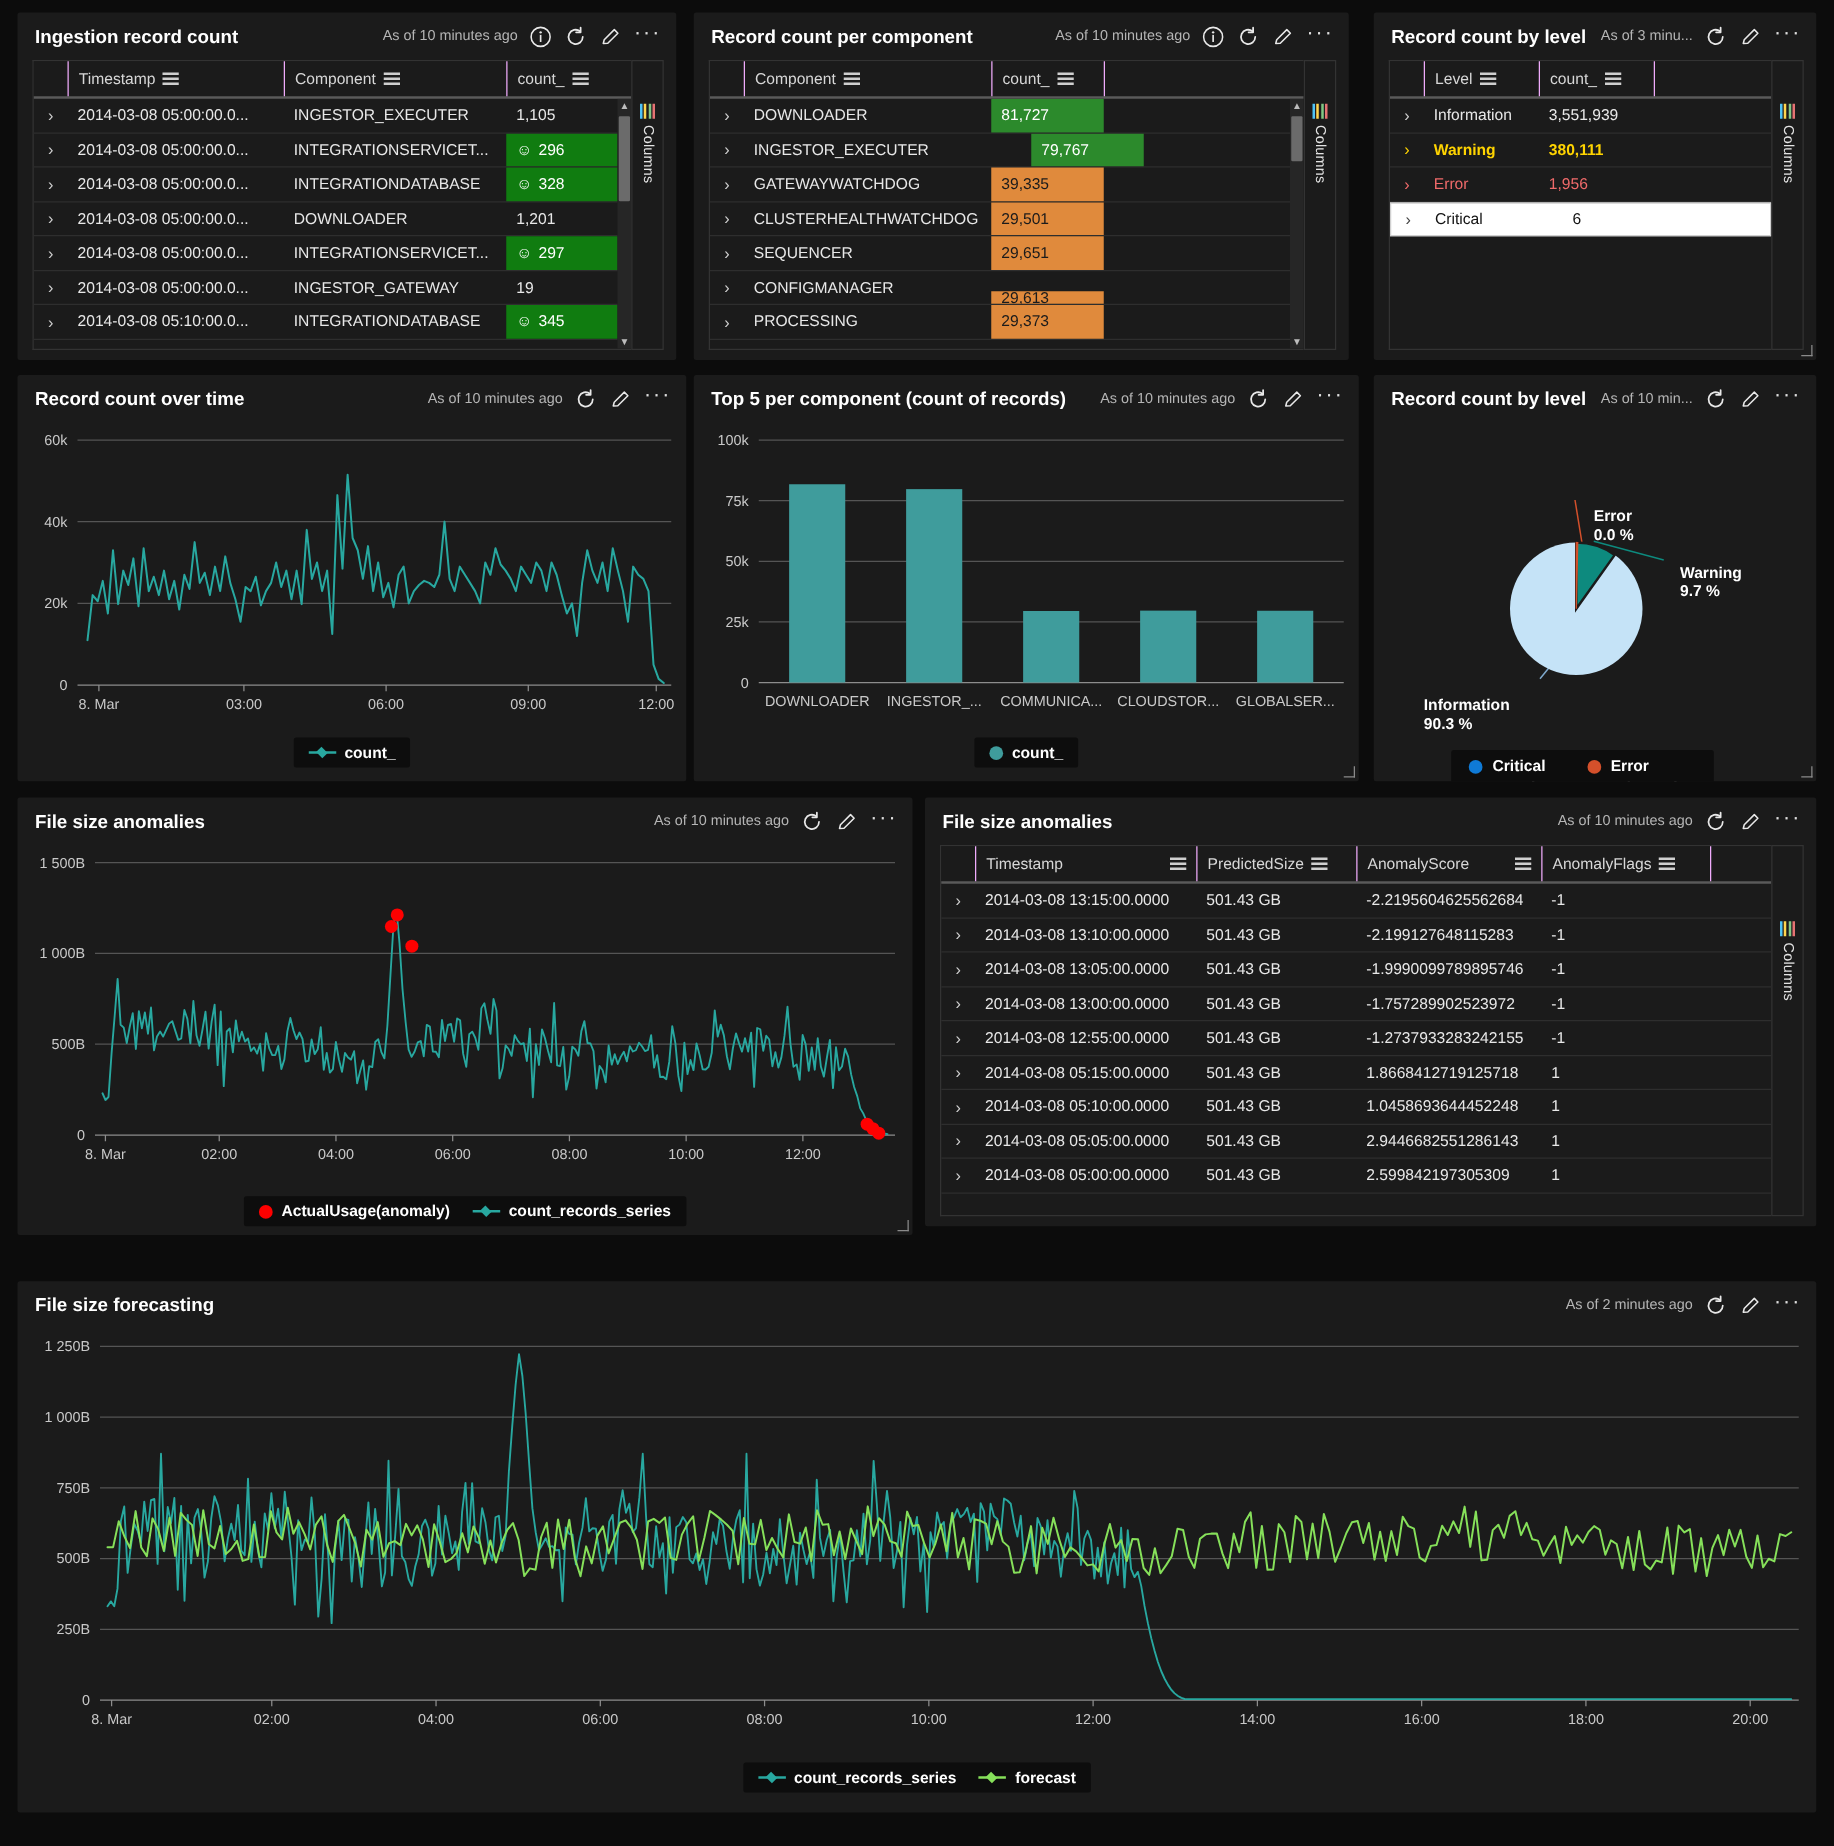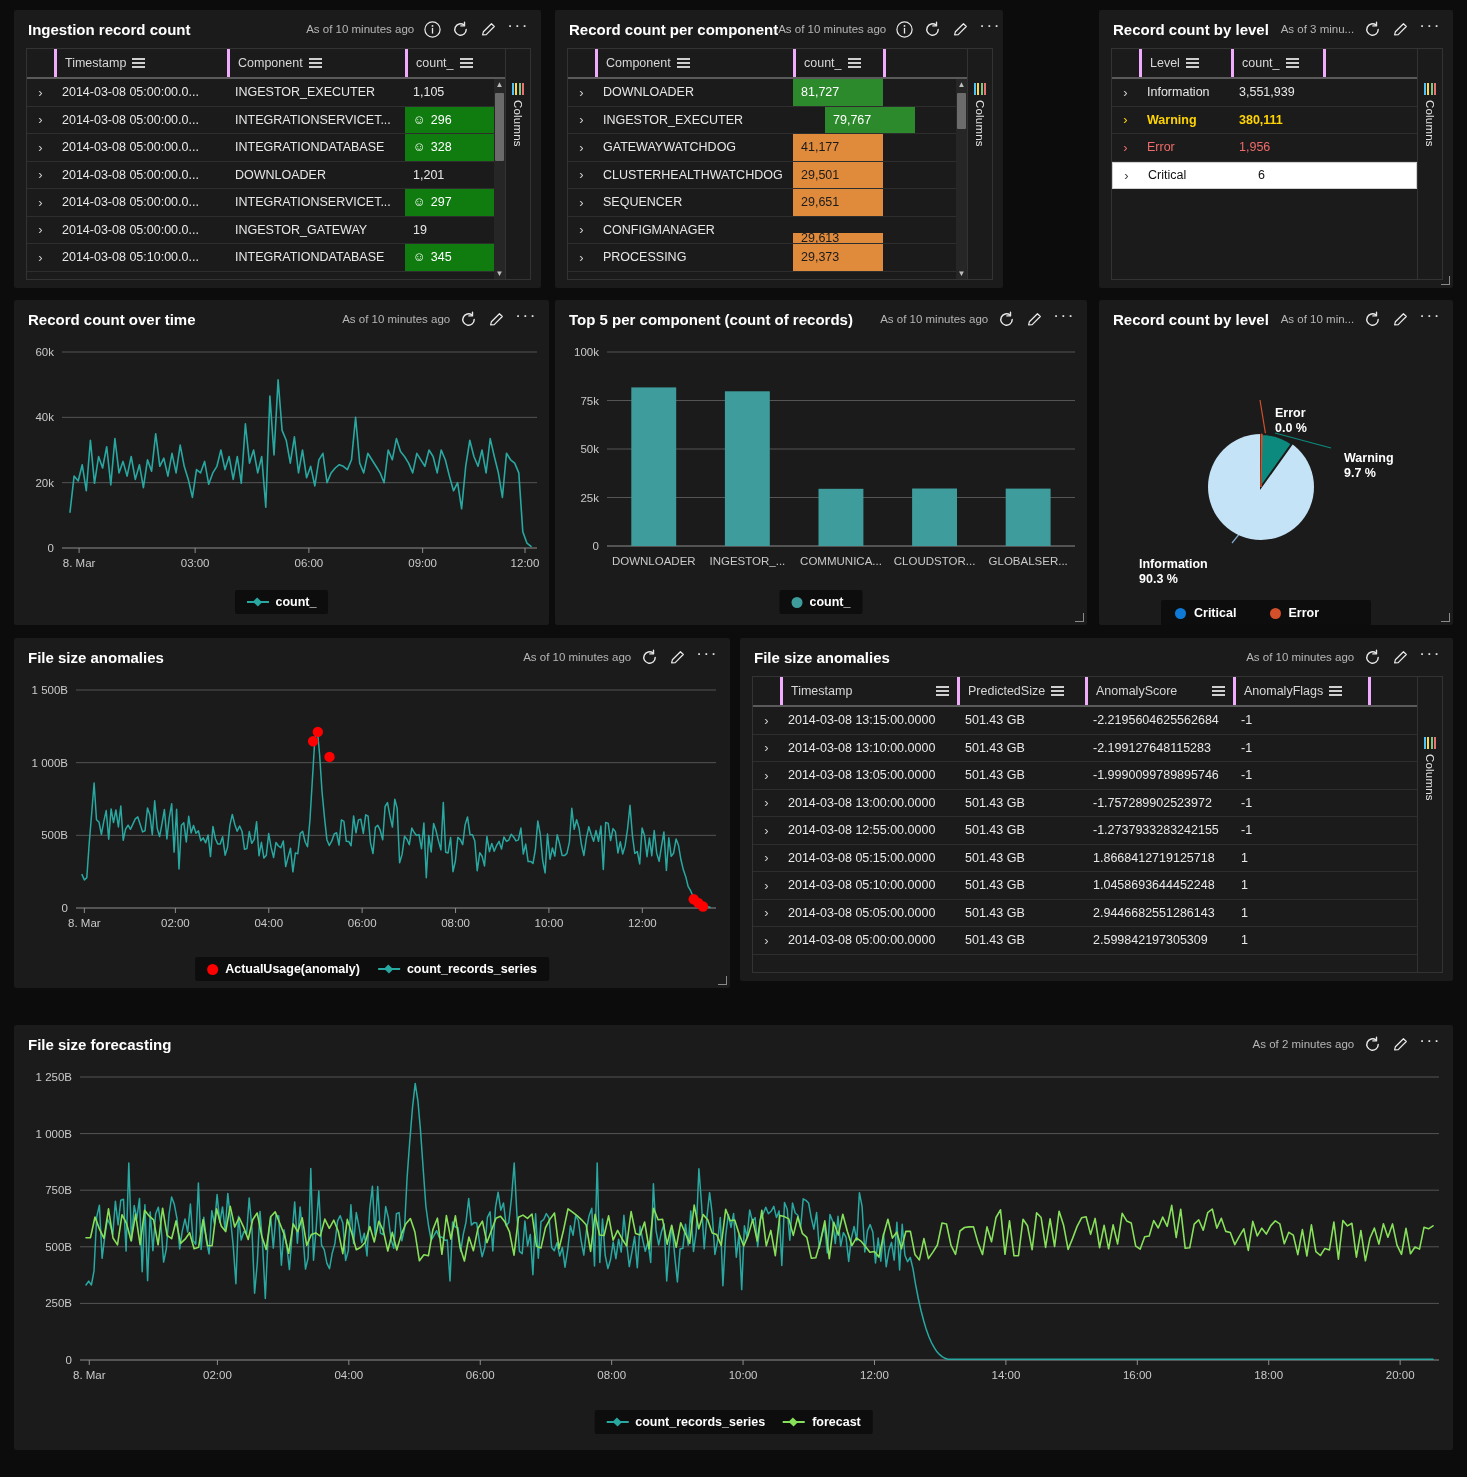--- a/index.html
+++ b/index.html
@@ -40,21 +40,21 @@
   }
 
   
   .tbl-wrap { display: flex; padding: 0 10px 8px 12px; height: calc(100% - 38px); }
   .tbl-main { flex: 1; display: flex; flex-direction: column; border: 1px solid #333; border-right: none; min-width: 0;}
   .tbl-hdr { display: flex; height: 30px; align-items: stretch; border-bottom: 2px solid #5a5a5a; background:#1b1b1b;}
   .th {
     display: flex; align-items: center; gap: 6px;
     font-size: 12.5px; color: #d7d7d7;
     padding: 0 8px;
-    border-left: 3px solid #f0abfc;
+    border-left: 1px solid #f0abfc;
     white-space: nowrap;
   }
   .th:first-child { border-left: none; }
   .th .gripper { width: 13px; height: 10px; display:inline-block; position: relative; flex: none;}
   .th .gripper i { position:absolute; left:0; right:0; height:1.6px; background:#cfcfcf; }
   .th .gripper i:nth-child(1){top:0;}
   .th .gripper i:nth-child(2){top:4px;}
   .th .gripper i:nth-child(3){top:8px;}
   .tbl-body { flex:1; overflow: hidden; position: relative; }
   .trow {
@@ -260,21 +260,21 @@
           <span style="background:#4fc3f7"></span>
             <span style="background:#ffd54f"></span>
             <span style="background:#81c784"></span>
             <span style="background:#e57373"></span>
         </div>
         <div class="label">Columns</div>
       </div>
     </div>
   </div>
 
-  <div class="tile" style="left:555px;top:10px;width:448px;height:278px;">
+  <div class="tile" style="left:555px;top:10px;width:524px;height:278px;">
     <div class="tile-head">
       <div class="tile-title">Record count per component</div>
       <div class="tile-head-right">
         <div class="asof">As of 10 minutes ago</div>
         <span class="hicon">
             <svg viewBox="0 0 20 20" width="19" height="19">
               <circle cx="10" cy="10" r="8" fill="none" stroke="#e8e8e8" stroke-width="1.3"></circle>
               <circle cx="10" cy="6.2" r="1" fill="#e8e8e8"></circle>
               <rect x="9.3" y="8.3" width="1.4" height="6" fill="#e8e8e8"></rect>
             </svg>
@@ -326,21 +326,21 @@
                 </div>
                 <div class="trow">
                   <div class="chev">›</div>
                   <div class="td" style="width: 198px;">INGESTOR_EXECUTER</div>
                   <div class="td cell-greendk" style="width: 90px; margin-left: 32px;">79,767</div>
                   <div class="td" style="flex: 1 1 0%;"></div>
                 </div>
                 <div class="trow">
                   <div class="chev">›</div>
                   <div class="td" style="width: 198px;">GATEWAYWATCHDOG</div>
-                  <div class="td cell-orange" style="width: 90px;">41,177</div>
+                  <div class="td cell-orange" style="width: 90px;">39,335</div>
                   <div class="td" style="flex: 1 1 0%;"></div>
                 </div>
                 <div class="trow">
                   <div class="chev">›</div>
                   <div class="td" style="width: 198px;">CLUSTERHEALTHWATCHDOG</div>
                   <div class="td cell-orange" style="width: 90px;">29,501</div>
                   <div class="td" style="flex: 1 1 0%;"></div>
                 </div>
                 <div class="trow">
                   <div class="chev">›</div>

